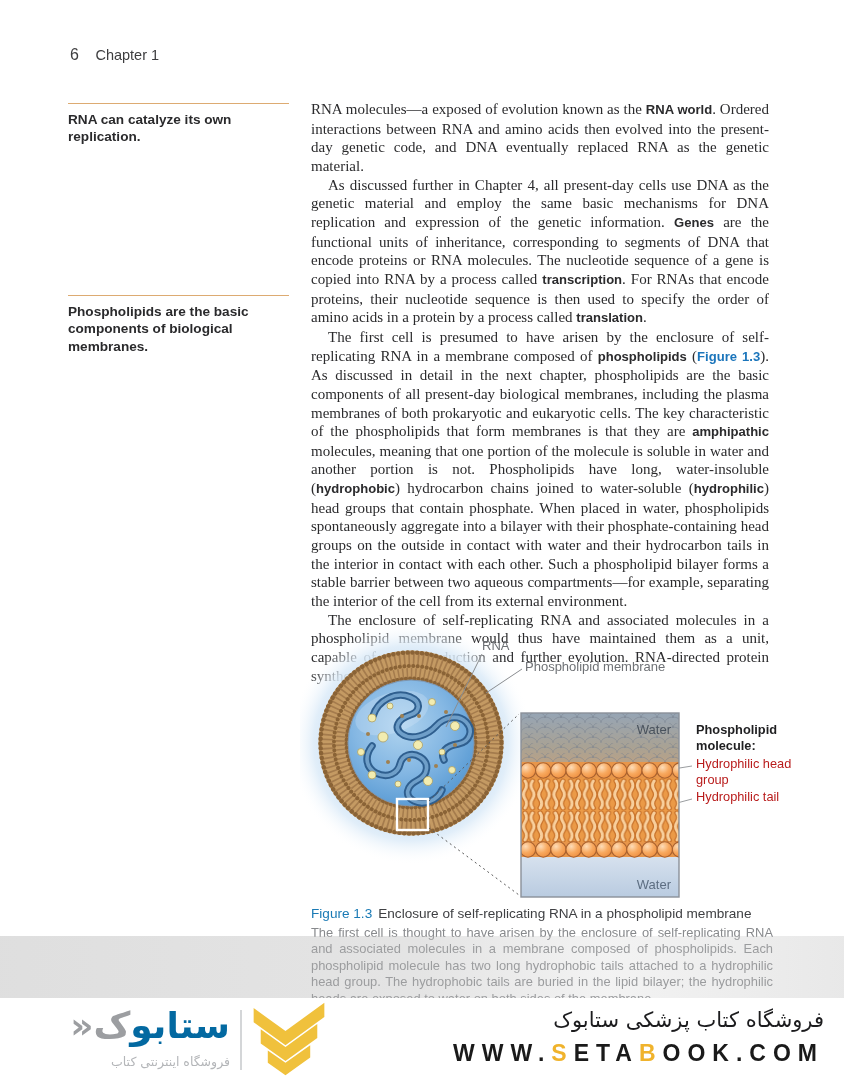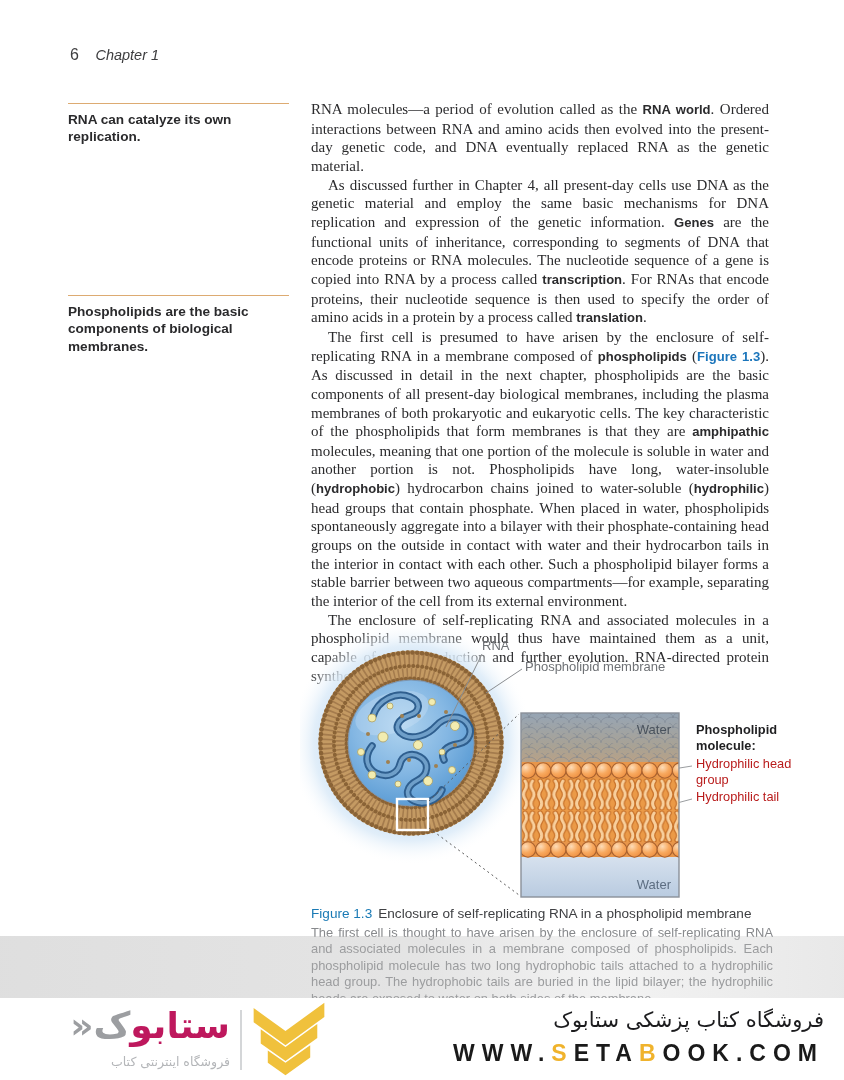--- a/index.html
+++ b/index.html
@@ -1,21 +1,21 @@
 <!DOCTYPE html>
 <html><head>
 <meta charset="utf-8">
 <style>
   html,body{margin:0;padding:0;background:#9a9a9a;}
   .page{position:relative;width:844px;height:1080px;background:#ffffff;overflow:hidden;
         font-family:"Liberation Sans",sans-serif;}
   
   .hdr{position:absolute;left:70px;top:46px;color:#3d3d3f;}
   .hdr .pgnum{font-size:16px;font-weight:500;letter-spacing:.5px;}
-  .hdr .chap{font-size:14.5px;margin-left:16px;font-style:italic;}
+  .hdr .chap{font-size:14.5px;margin-left:16px;}
   
   .mnote{position:absolute;left:68px;width:221px;}
   .mnote .rule{height:0;border-top:1.6px solid #ddab72;margin-bottom:7px;}
   .mnote p{margin:0;font-size:13.6px;font-weight:700;color:#2a2a2c;line-height:17.4px;}
   
   .bodycol{position:absolute;left:311px;top:100px;width:458px;
            font-family:"Liberation Serif",serif;font-size:15px;line-height:18.65px;
            color:#2b2b2d;text-align:justify;}
   .bodycol p{margin:0;}
   .bodycol p.ind{text-indent:17px;}
@@ -29,21 +29,21 @@
   .fig-caption{position:absolute;left:311px;top:905px;width:462px;z-index:1;}
   .cap-head{margin:0;font-size:13.6px;font-weight:400;color:#3f4043;line-height:17px;}
   .cap-num{color:#1a7ab5;margin-right:6px;}
   .cap-body{margin:3px 0 0 0;font-size:12.9px;color:#87898c;line-height:16.4px;text-align:justify;}
   
   .wm-band{position:absolute;left:0;top:936px;width:844px;height:62px;z-index:5;
     background:linear-gradient(90deg,rgba(178,178,178,.42),rgba(188,188,188,.40) 50%,rgba(208,208,208,.26) 72%,rgba(192,192,192,.36));}
   .footer{position:absolute;left:0;top:998px;width:844px;height:82px;background:#ffffff;z-index:6;}
   .wm-mark{position:absolute;left:78px;top:6px;width:152px;text-align:center;direction:rtl;
            font-family:"DejaVu Sans",sans-serif;font-weight:700;font-size:36px;line-height:44px;}
-  .wm-yellow{color:#be185d;}
+  .wm-yellow{color:#0369a1;}
   .wm-gray{color:#9c9ea1;}
   .wm-tagline{position:absolute;left:70px;top:56px;width:160px;text-align:right;direction:rtl;
               font-family:"DejaVu Sans",sans-serif;font-size:12.5px;color:#b4b6b9;}
   .wm-divider{position:absolute;left:240px;top:12px;width:2px;height:60px;background:#d4d6d8;}
   .wm-chev{position:absolute;left:250px;top:3px;}
   .store-block{position:absolute;right:20px;top:8px;text-align:right;}
   .store-title{direction:rtl;font-family:"DejaVu Sans",sans-serif;font-size:21px;color:#1c1c1e;line-height:28px;}
   .store-url{margin-top:4px;font-family:"Liberation Sans",sans-serif;font-weight:700;
              font-size:23px;letter-spacing:7px;color:#1a1a1a;line-height:30px;}
   .seg-y{color:#f0b32c;}
@@ -60,21 +60,21 @@
   <div class="mnote" style="top:103px">
     <div class="rule"></div>
     <p>RNA can catalyze its own replication.</p>
   </div>
   <div class="mnote" style="top:295px">
     <div class="rule"></div>
     <p>Phospholipids are the basic components of biological membranes.</p>
   </div>
 
   <div class="bodycol">
-    <p><span>RNA molecules—a period of evolution called as the </span><span class="seg-b">RNA world</span><span>. Ordered interactions between RNA and amino acids then evolved into the present-day genetic code, and DNA eventually replaced RNA as the genetic material.</span></p>
+    <p><span>RNA molecules—a exposed of evolution known as the </span><span class="seg-b">RNA world</span><span>. Ordered interactions between RNA and amino acids then evolved into the present-day genetic code, and DNA eventually replaced RNA as the genetic material.</span></p>
     <p class="ind"><span>As discussed further in Chapter 4, all present-day cells use DNA as the genetic material and employ the same basic mechanisms for DNA replication and expression of the genetic information. </span><span class="seg-b">Genes</span><span> are the functional units of inheritance, corresponding to segments of DNA that encode proteins or RNA molecules. The nucleotide sequence of a gene is copied into RNA by a process called </span><span class="seg-b">transcription</span><span>. For RNAs that encode proteins, their nucleotide sequence is then used to specify the order of amino acids in a protein by a process called </span><span class="seg-b">translation</span><span>.</span></p>
     <p class="ind"><span>The first cell is presumed to have arisen by the enclosure of self-replicating RNA in a membrane composed of </span><span class="seg-b">phospholipids</span><span> (</span><span class="seg-b seg-link">Figure 1.3</span><span>). As discussed in detail in the next chapter, phospholipids are the basic components of all present-day biological membranes, including the plasma membranes of both prokaryotic and eukaryotic cells. The key characteristic of the phospholipids that form membranes is that they are </span><span class="seg-b">amphipathic</span><span> molecules, meaning that one portion of the molecule is soluble in water and another portion is not. Phospholipids have long, water-insoluble (</span><span class="seg-b">hydrophobic</span><span>) hydrocarbon chains joined to water-soluble (</span><span class="seg-b">hydrophilic</span><span>) head groups that contain phosphate. When placed in water, phospholipids spontaneously aggregate into a bilayer with their phosphate-containing head groups on the outside in contact with water and their hydrocarbon tails in the interior in contact with each other. Such a phospholipid bilayer forms a stable barrier between two aqueous compartments—for example, separating the interior of the cell from its external environment.</span></p>
     <p class="ind"><span>The enclosure of self-replicating RNA and associated molecules in a phospholipid membrane would thus have maintained them as a unit, capable of self-reproduction and further evolution. RNA-directed protein synthesis</span></p>
   </div>
 
   <div class="figwrap">
     <svg width="492" height="292" viewBox="300 615 492 292">
       <defs>
         <radialGradient id="glow" cx="50%" cy="50%" r="50%">
           <stop offset="0%" stop-color="#c2dbf2"></stop>

